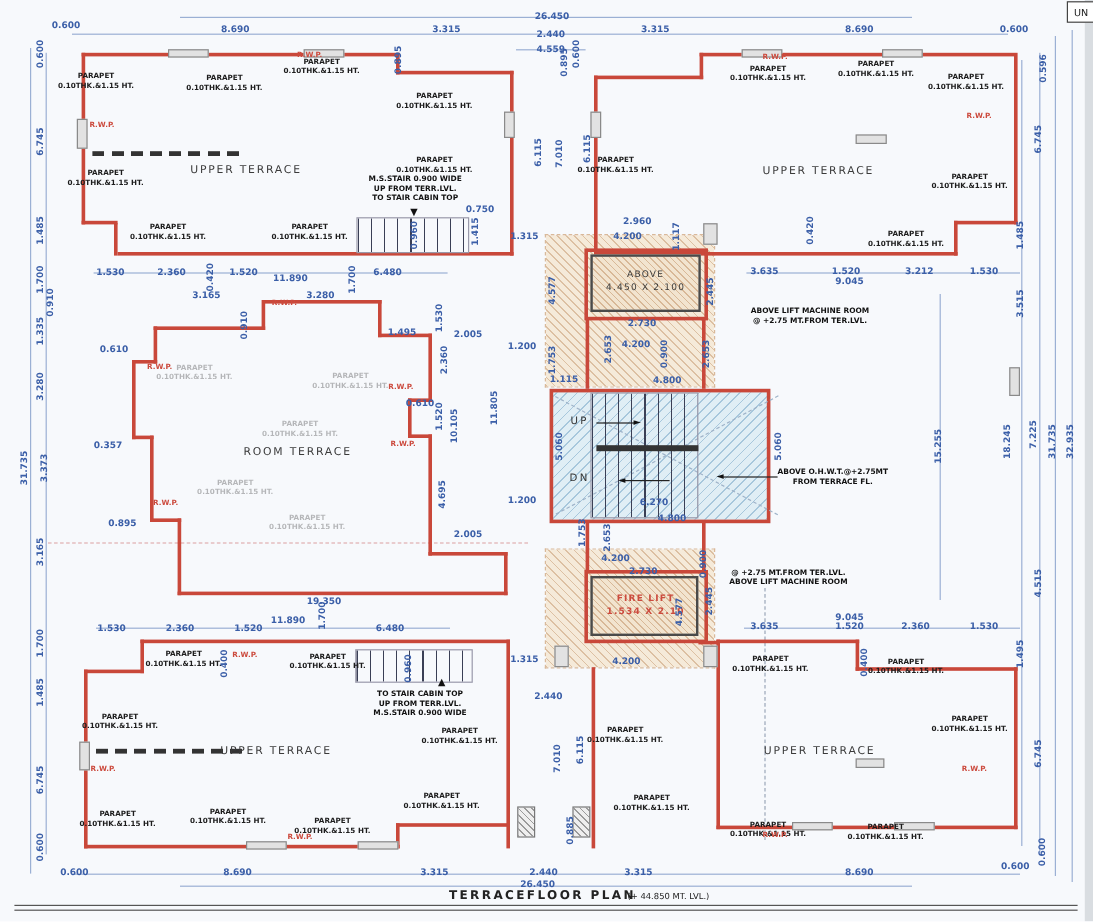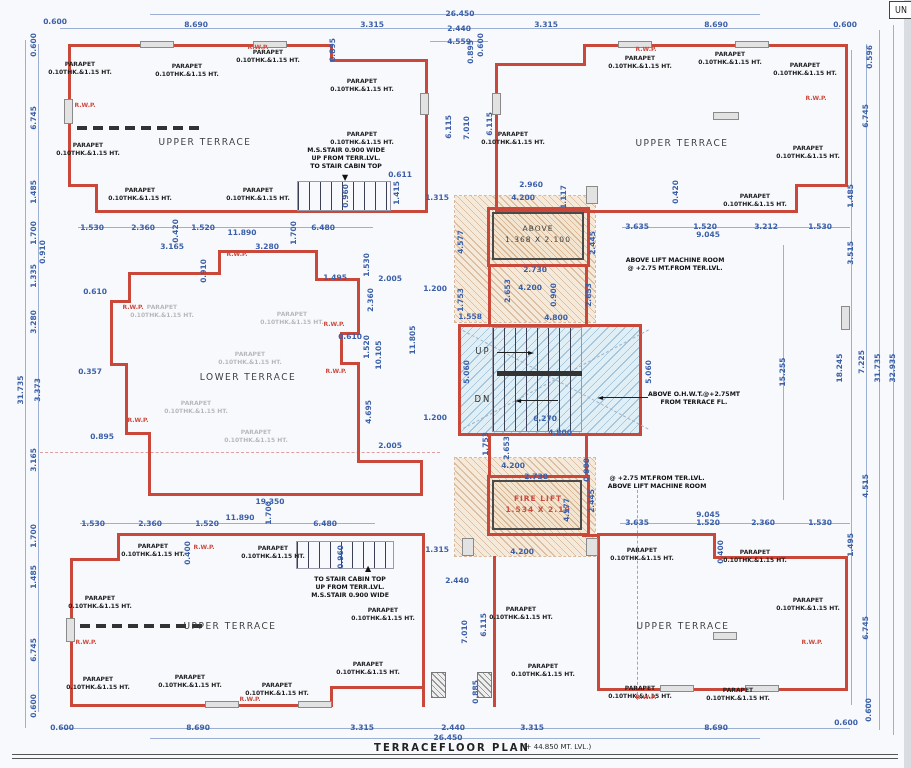--- a/index.html
+++ b/index.html
@@ -163,25 +163,25 @@
   <div class="tab" style="left:713px;top:112px;width:26px;height:8px"></div>
   <div class="tab" style="left:713px;top:632px;width:24px;height:8px"></div>
   <div class="tab" style="left:586px;top:186px;width:12px;height:18px"></div>
   <div class="tab" style="left:462px;top:538px;width:12px;height:18px"></div>
   <div class="tab" style="left:586px;top:538px;width:12px;height:18px"></div>
   <div class="tabh" style="left:431px;top:672px;width:15px;height:26px"></div>
   <div class="tabh" style="left:477px;top:672px;width:15px;height:26px"></div>
 
   <div class="room" style="left:205px;top:142px">UPPER TERRACE</div>
   <div class="room" style="left:682px;top:143px">UPPER TERRACE</div>
-  <div class="room" style="left:248px;top:377px">LOWER TERRACE</div>
+  <div class="room" style="left:248px;top:377px">ROOM TERRACE</div>
   <div class="room" style="left:230px;top:626px">UPPER TERRACE</div>
   <div class="room" style="left:683px;top:626px">UPPER TERRACE</div>
   <div class="liftlbl" style="left:538px;top:228px">ABOVE</div>
-  <div class="liftlbl" style="left:538px;top:239px">1.368 X 2.100</div>
+  <div class="liftlbl" style="left:538px;top:239px">4.450 X 2.100</div>
   <div class="firelbl" style="left:538px;top:498px">FIRE LIFT</div>
   <div class="firelbl" style="left:538px;top:509px">1.534 X 2.10</div>
   <div class="stairlbl" style="left:483px;top:351px">UP</div>
   <div class="arrline" style="left:497px;top:352px;width:32px"></div>
   <div class="arr" style="left:531px;top:352px">►</div>
   <div class="stairlbl" style="left:483px;top:399px">DN</div>
   <div class="arrline" style="left:520px;top:400px;width:38px"></div>
   <div class="arr" style="left:518px;top:400px">◄</div>
 
   <div class="note" style="left:346px;top:146px">
@@ -410,21 +410,21 @@
   <b class="d" style="left:198px;top:727px">8.690</b>
   <b class="d" style="left:362px;top:727px">3.315</b>
   <b class="d" style="left:453px;top:727px">2.440</b>
   <b class="d" style="left:532px;top:727px">3.315</b>
   <b class="d" style="left:716px;top:727px">8.690</b>
   <b class="d" style="left:448px;top:737px">26.450</b>
 
   <b class="d r" style="left:466px;top:128px">7.010</b>
   <b class="d r" style="left:448px;top:127px">6.115</b>
   <b class="d r" style="left:489px;top:124px">6.115</b>
-  <b class="d" style="left:400px;top:174px">0.611</b>
+  <b class="d" style="left:400px;top:174px">0.750</b>
   <b class="d r" style="left:396px;top:193px">1.415</b>
   <b class="d r" style="left:345px;top:196px">0.960</b>
   <b class="d" style="left:437px;top:197px">1.315</b>
 
   <b class="d" style="left:531px;top:184px">2.960</b>
   <b class="d" style="left:523px;top:197px">4.200</b>
   <b class="d r" style="left:563px;top:197px">1.117</b>
   <b class="d r" style="left:592px;top:243px">2.445</b>
   <b class="d" style="left:637px;top:226px">3.635</b>
   <b class="d" style="left:705px;top:226px">1.520</b>
@@ -433,21 +433,21 @@
   <b class="d" style="left:708px;top:234px">9.045</b>
   <b class="d r" style="left:675px;top:192px">0.420</b>
   <b class="d" style="left:535px;top:269px">2.730</b>
   <b class="d" style="left:530px;top:287px">4.200</b>
   <b class="d r" style="left:553px;top:295px">0.900</b>
   <b class="d r" style="left:507px;top:291px">2.653</b>
   <b class="d r" style="left:588px;top:295px">2.653</b>
   <b class="d r" style="left:460px;top:242px">4.577</b>
   <b class="d" style="left:435px;top:288px">1.200</b>
   <b class="d r" style="left:460px;top:300px">1.753</b>
-  <b class="d" style="left:470px;top:316px">1.558</b>
+  <b class="d" style="left:470px;top:316px">1.115</b>
   <b class="d" style="left:556px;top:317px">4.800</b>
 
   <b class="d" style="left:92px;top:227px">1.530</b>
   <b class="d" style="left:143px;top:227px">2.360</b>
   <b class="d" style="left:203px;top:227px">1.520</b>
   <b class="d" style="left:242px;top:232px">11.890</b>
   <b class="d" style="left:323px;top:227px">6.480</b>
   <b class="d r" style="left:175px;top:231px">0.420</b>
   <b class="d r" style="left:293px;top:233px">1.700</b>
   <b class="d" style="left:172px;top:246px">3.165</b>

